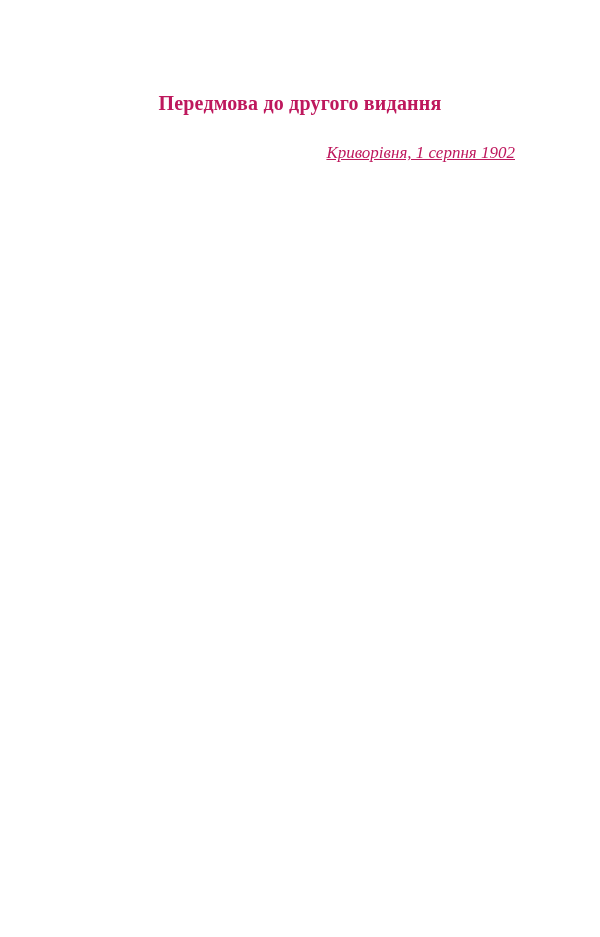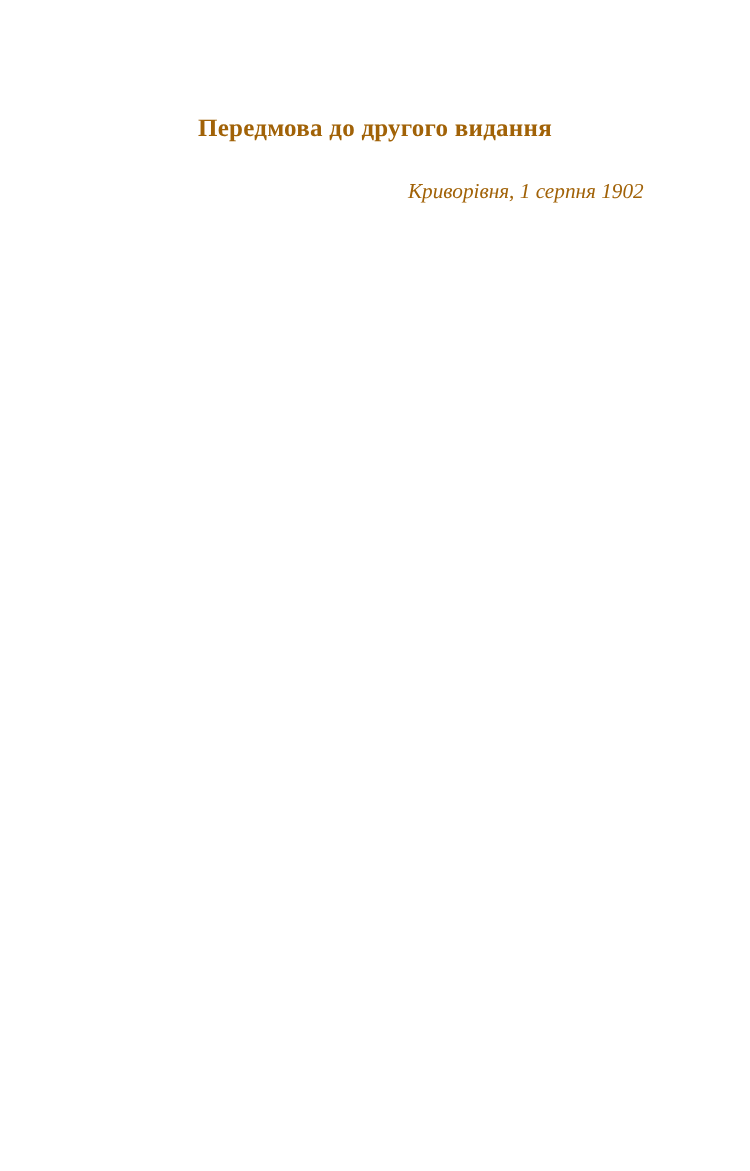--- a/index.html
+++ b/index.html
@@ -5,21 +5,21 @@
   html, body {
     margin: 0;
     padding: 0;
     background: #ffffff;
   }
   .page {
     position: relative;
     width: 600px;
     height: 937px;
     background: #ffffff;
-    color: #a16207;
+    color: #be185d;
     font-family: "Liberation Serif", "DejaVu Serif", serif;
     box-sizing: border-box;
     overflow: hidden;
   }
   .content {
     position: absolute;
     left: 85px;
     right: 85px;
     top: 0;
   }
@@ -40,20 +40,21 @@
     text-align: justify;
     text-justify: inter-word;
   }
   .dateline {
     margin: 0;
     margin-top: 24px;
     font-size: 17px;
     line-height: 25px;
     font-style: italic;
     text-align: right;
+    text-decoration: underline;
   }
 </style>
 </head>
 <body>
 
 <div class="page">
   <div class="content">
     <h1 class="chapter-title">Передмова до другого видання</h1>
     <p class="dateline">Криворівня, 1 серпня 1902</p>
   </div>

